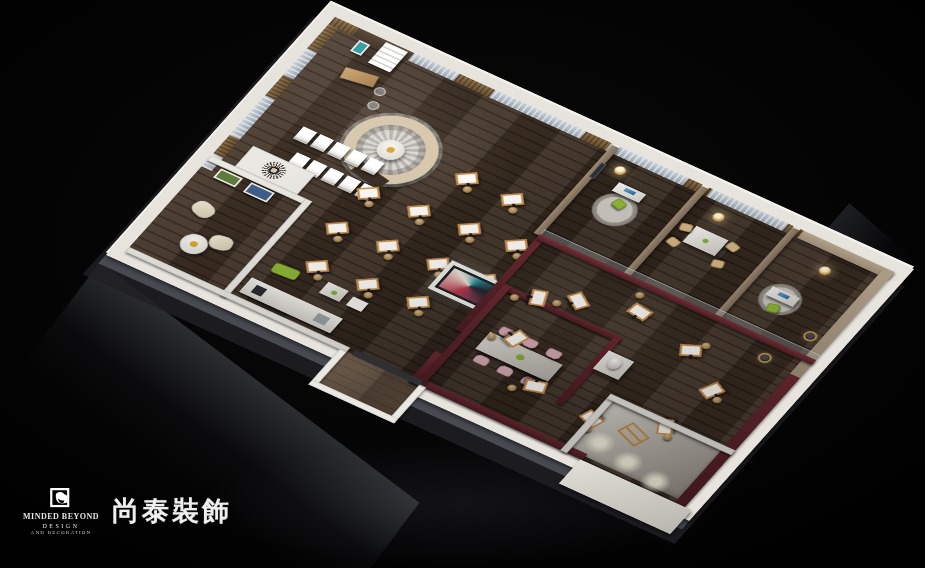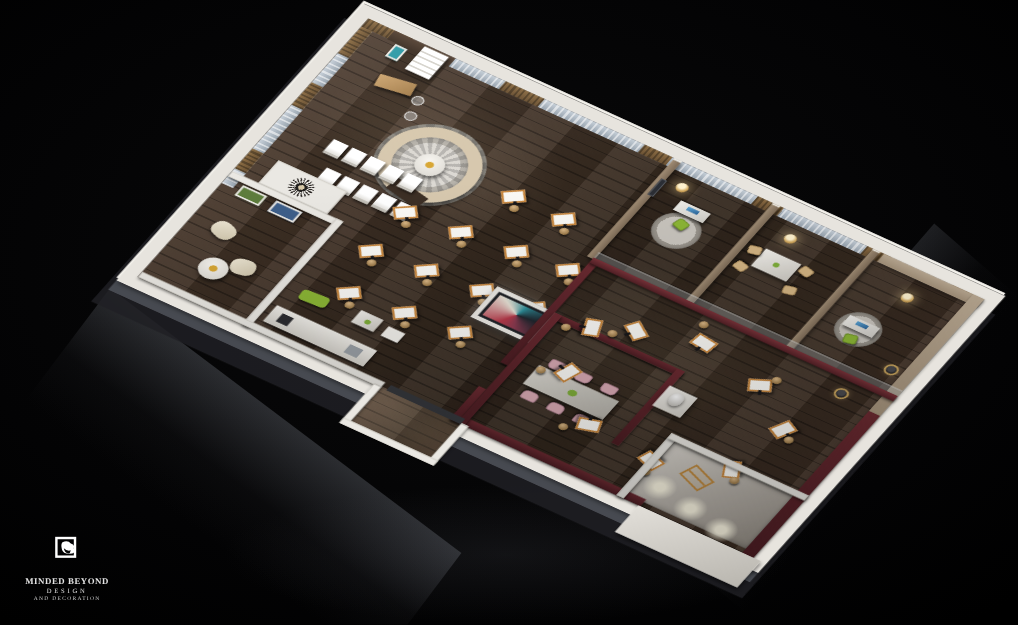--- a/index.html
+++ b/index.html
@@ -96,21 +96,21 @@
   .refl-a{position:absolute;left:100px;top:262px;width:400px;height:160px;transform:rotate(37deg);transform-origin:0 0;
     background:linear-gradient(180deg, rgba(100,104,112,.40), rgba(38,39,43,.18) 45%, transparent 80%);pointer-events:none;}
   .refl-b{position:absolute;left:600px;top:490px;width:380px;height:120px;transform:rotate(-49deg);transform-origin:0 0;
     background:linear-gradient(180deg, rgba(95,99,107,.28), rgba(30,31,35,.12) 50%, transparent 85%);pointer-events:none;}
   .refl-glow{position:absolute;left:200px;top:440px;width:520px;height:128px;border-radius:50%;
     background:radial-gradient(ellipse, rgba(70,72,80,.22), transparent 70%);pointer-events:none;}
   
   .logo{position:absolute;left:22px;top:487px;display:flex;align-items:center;gap:12px;color:#e4e4e4;}
   .logo-col{width:78px;display:flex;flex-direction:column;align-items:center;}
   .logo-mark{width:22px;height:22px;margin-bottom:3px;}
-  .logo-l1{font-size:8px;font-weight:bold;letter-spacing:.5px;white-space:nowrap;margin-top:12px;}
+  .logo-l1{font-size:8px;font-weight:bold;letter-spacing:.5px;white-space:nowrap;}
   .logo-l2{font-size:6px;letter-spacing:2.5px;margin-top:2px;white-space:nowrap;}
   .logo-l3{font-size:5px;letter-spacing:1.2px;margin-top:1px;white-space:nowrap;color:#cfcfcf;}
   .logo-cn{font-size:27px;font-weight:bold;letter-spacing:3px;color:#efefef;
     font-family:"DejaVu Sans","Liberation Serif",serif;text-shadow:0 0 1px rgba(255,255,255,.3);white-space:nowrap;}
 </style>
 </head>
 <body>
 
 <div class="stage">
 
@@ -274,15 +274,16 @@
     <div class="logo-col">
       <svg class="logo-mark" viewBox="0 0 26 24">
         <rect x="1.5" y="1.5" width="20" height="20" fill="none" stroke="#ffffff" stroke-width="2.6"></rect>
         <path d="M8 6 q6 -2.5 9 1.5 q4.5 1 3.2 5.2 q3 5.8 -4.8 5.8 q-7 0 -8 -5 q-1.4 -5.5 0.6 -7.5 z" fill="#ffffff"></path>
         <path d="M9.5 12.5 q3.5 3.5 7.5 2.2 l-1.2 3.2 q-5.5 0.8 -6.3 -5.4 z" fill="#0a0a0a"></path>
       </svg>
       <div class="logo-l1">MINDED BEYOND</div>
       <div class="logo-l2">DESIGN</div>
       <div class="logo-l3">AND DECORATION</div>
     </div>
+    <div class="logo-cn">尚泰裝飾</div>
   </div>
 
 </div>
 
 </body></html>

